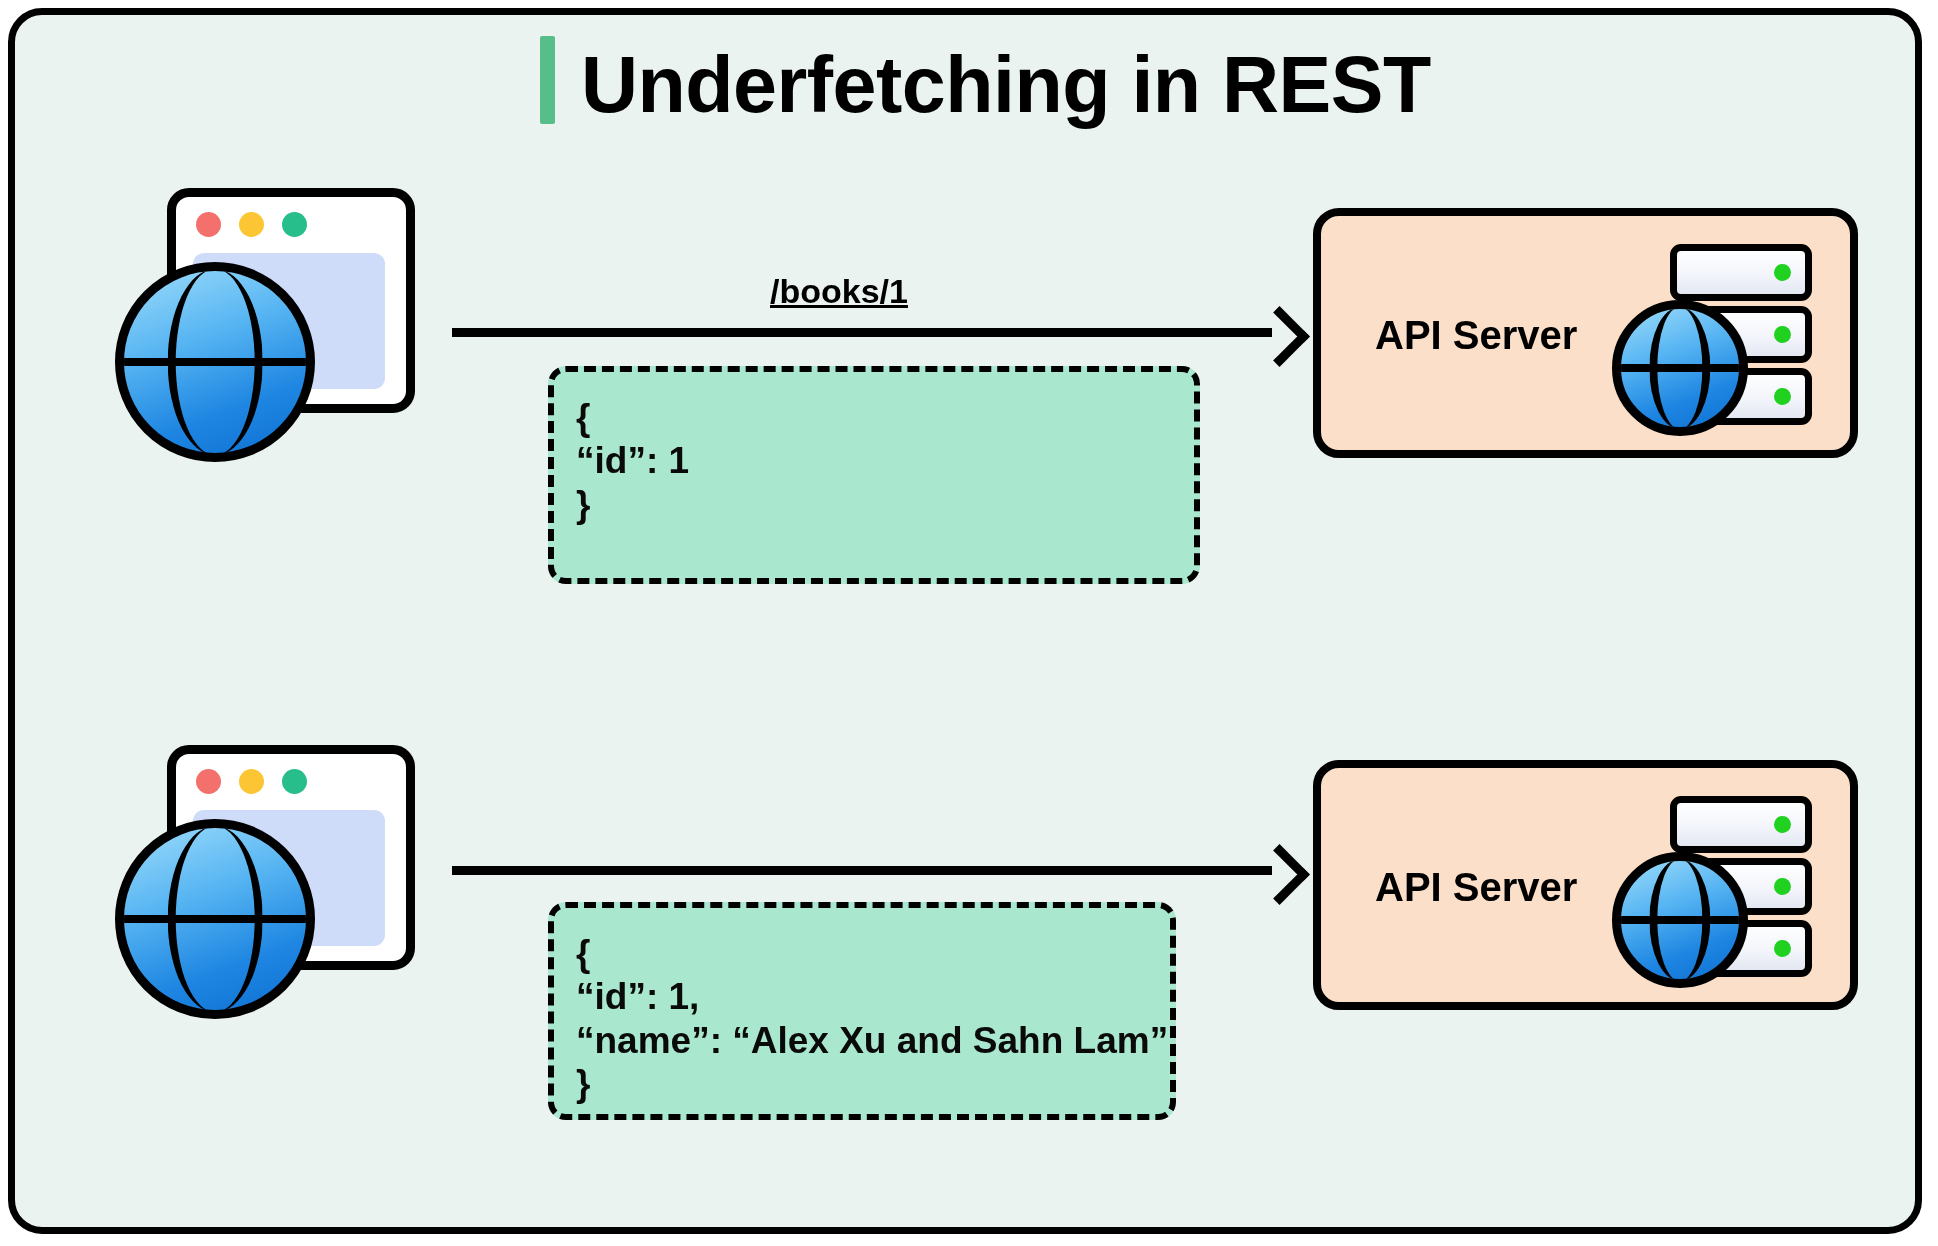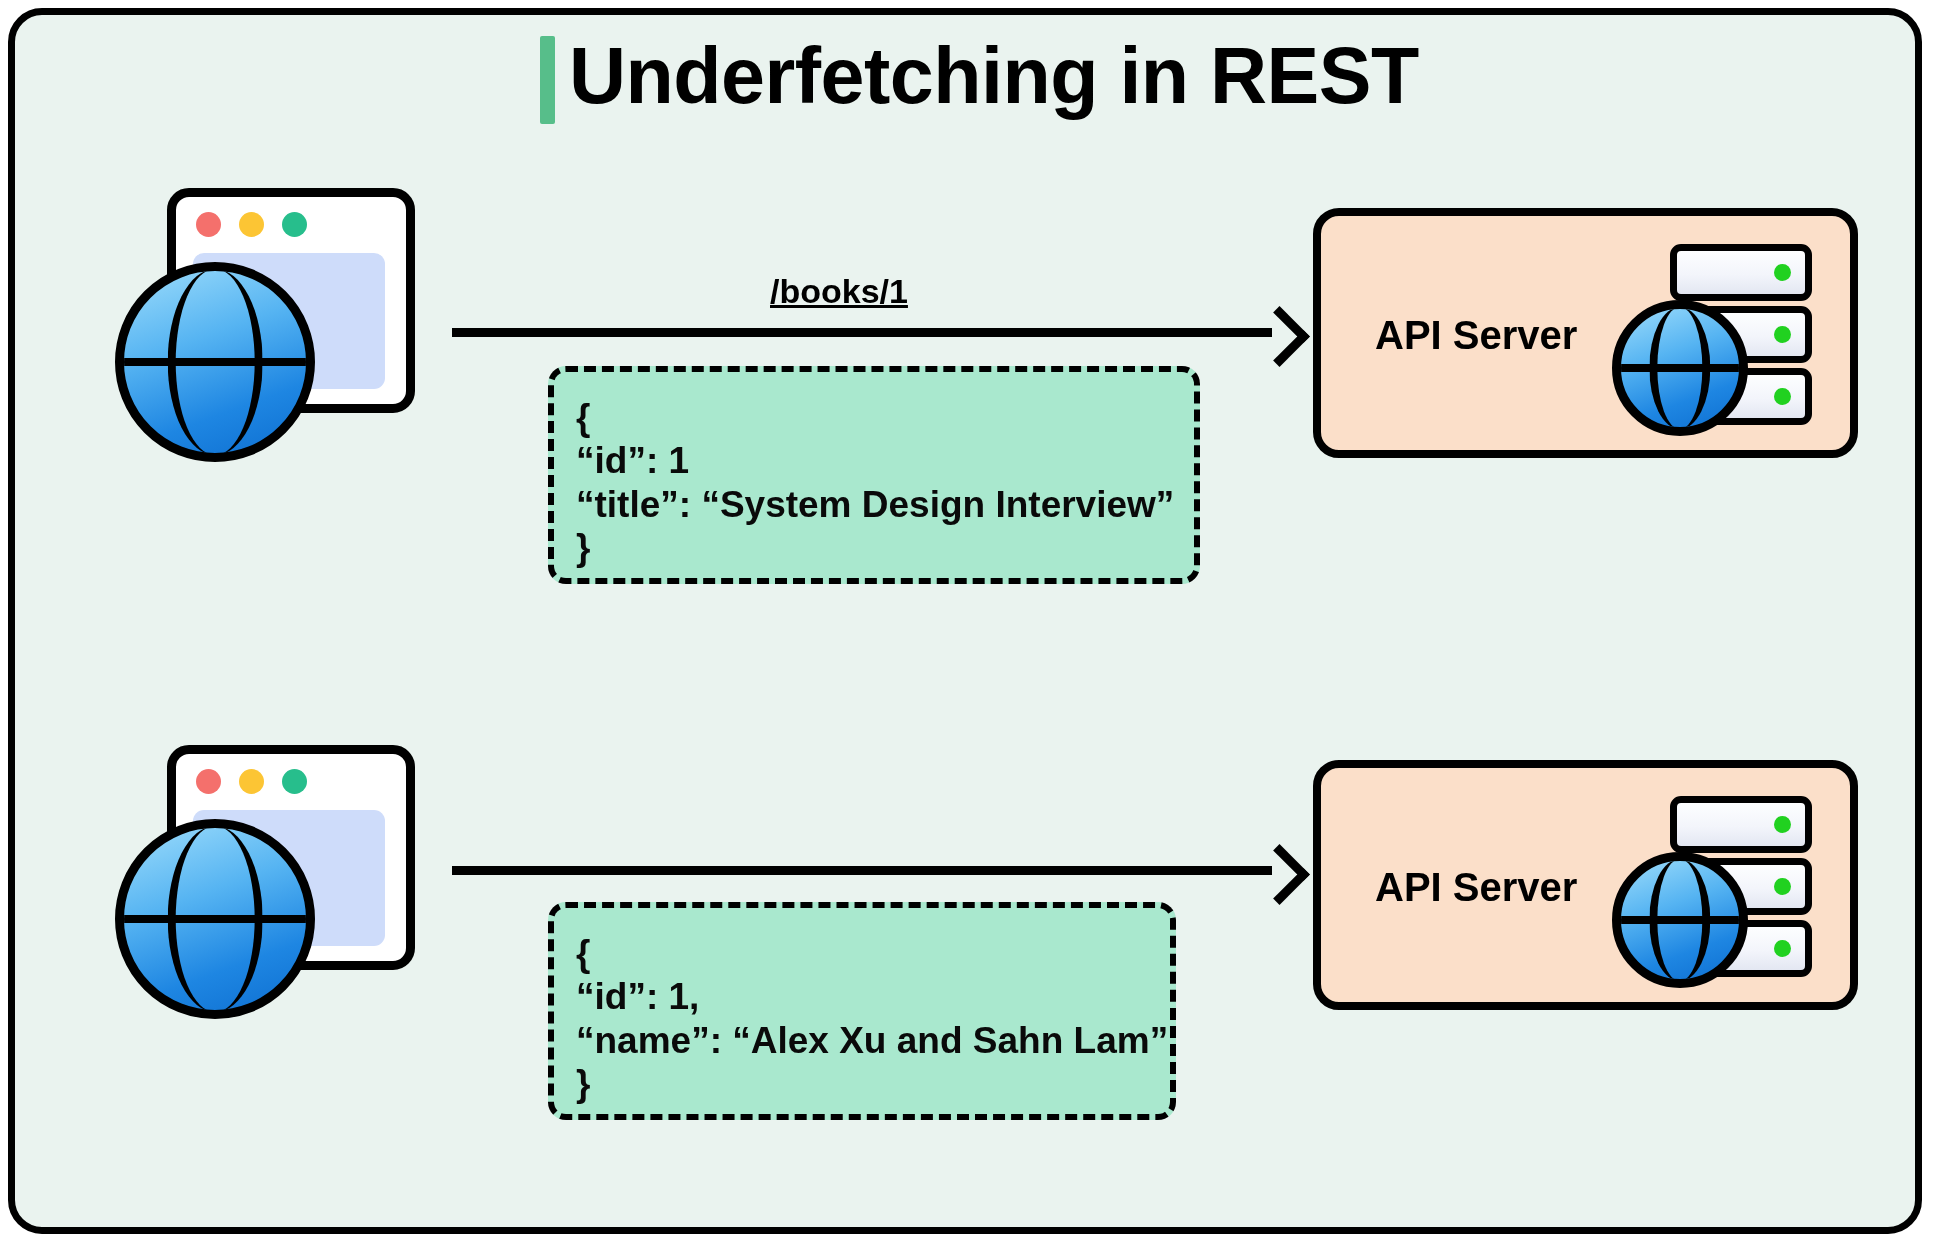--- a/index.html
+++ b/index.html
@@ -31,22 +31,22 @@
     border: 7px solid #000000;
     border-radius: 34px;
   }
 
   
   .title-wrap {
     position: absolute;
     left: 540px;
     top: 36px;
     display: flex;
-    align-items: flex-start;
-    gap: 14px;
+    align-items: flex-end;
+    gap: 26px;
   }
   .title-bar {
     width: 15px;
     height: 88px;
     background: #57BE8A;
     border-radius: 2px;
     flex: none;
   }
   .title-text {
     font-size: 79px;
@@ -261,21 +261,20 @@
 
   <div class="arrow" style="left:452px; top:312px; width:848px;">
     <div class="shaft" style="width:820px;"></div>
     <div class="head" style="left:806px;"></div>
   </div>
   <div class="arrow-label" style="left:770px; top:272px;">/books/1</div>
 
   <div class="json-box" style="left:548px; top:366px; width:652px; height:218px;">
     <div class="json-line">{</div>
     <div class="json-line">“id”: 1</div>
-    <div class="json-line">“title”: “System Design Interview”</div>
     <div class="json-line">}</div>
   </div>
 
   <div class="server-box" style="left:1313px; top:208px; width:545px; height:250px;"></div>
   <div class="server-label" style="left:1375px; top:313px;">API Server</div>
   <div class="rack-icon" style="left:1612px; top:244px;">
     <div class="unit u1">
         <div class="led"></div>
       </div>
     <div class="unit u2">

